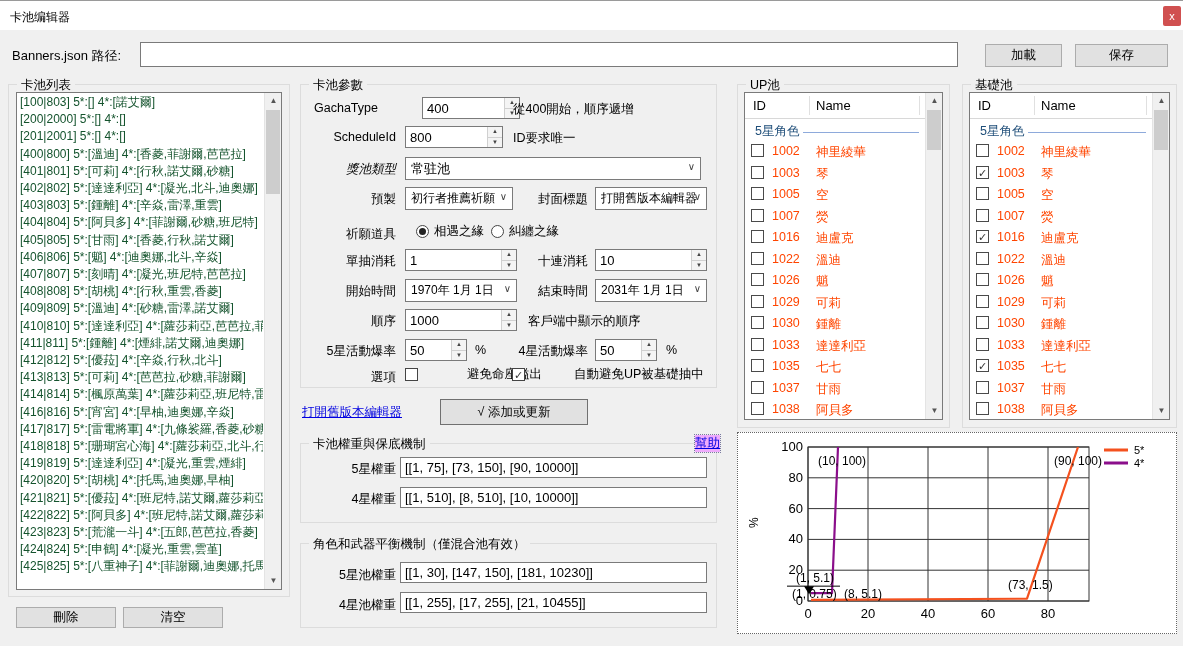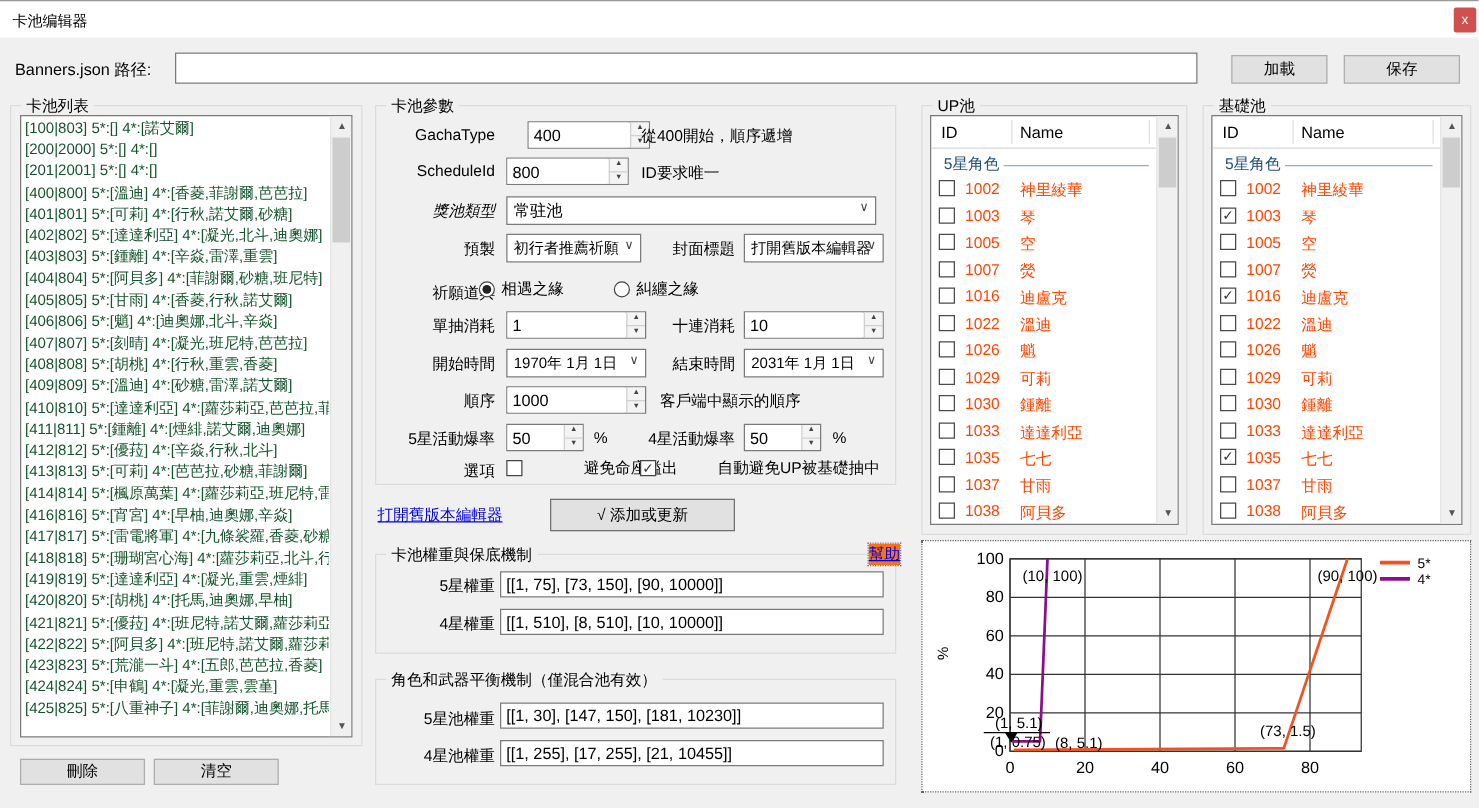--- a/index.html
+++ b/index.html
@@ -9,21 +9,21 @@
   .wtitle { position:absolute; left:10px; top:8px; font-size:12px; font-weight:normal; color:#000; }
   .closebtn { position:absolute; left:1163px; top:6px; width:18px; height:20px; background:#d05050; border-radius:2px; color:#fff; font-size:11px; display:flex; align-items:center; justify-content:center; cursor:pointer; }
   .lab { position:absolute; font-size:12.5px; color:#000; white-space:nowrap; }
   .lab.r { text-align:right; }
   .note { position:absolute; font-size:12.5px; color:#000; white-space:nowrap; }
   .tbox { position:absolute; background:#fff; border:1px solid #7a7a7a; font-size:13px; font-family:inherit; padding:1px 4px; color:#000; }
   .btn { position:absolute; background:#e1e1e1; border:1px solid #acacac; font-size:12.5px; color:#000; display:flex; align-items:center; justify-content:center; cursor:pointer; }
   .group { position:absolute; border:1px solid #dcdcdc; }
   .glabel { position:absolute; top:-8px; left:8px; background:#f0f0f0; padding:0 4px; font-size:12.5px; color:#000; white-space:nowrap; }
   .link { position:absolute; font-size:12.5px; color:#0000e0; text-decoration:underline; cursor:pointer; white-space:nowrap; }
-  .link.focus { background:#f97316; outline:1px dotted #7a7aa0; }
+  .link.focus { background:#f0abfc; outline:1px dotted #7a7aa0; }
   
   .spin { position:absolute; background:#fff; border:1px solid #7a7a7a; }
   .spin input { position:absolute; left:0; top:0; right:16px; bottom:0; width:calc(100% - 16px); border:0; outline:0; font-size:13px; font-family:inherit; padding:1px 4px; }
   .spin .arr { position:absolute; right:0; top:0; width:15px; height:50%; background:#f4f4f4; border-left:1px solid #d0d0d0; color:#444; font-size:6px; line-height:9px; text-align:center; cursor:pointer; }
   .spin .arr.dn { top:50%; border-top:1px solid #d0d0d0; }
   
   .combo { position:absolute; background:#fff; border:1px solid #7a7a7a; font-size:13px; color:#000; padding:2px 20px 0 5px; white-space:nowrap; overflow:hidden; cursor:pointer; }
   .combo .chev { position:absolute; right:5px; top:3px; font-size:10px; color:#444; }
   
   .radio { position:absolute; display:flex; align-items:center; cursor:pointer; }
@@ -112,21 +112,21 @@
     <div class="sa dn">▼</div>
   </div>
 </div>
 <div class="btn" style="left:16px; top:607px; width:100px; height:21px;">刪除</div>
 <div class="btn" style="left:123px; top:607px; width:100px; height:21px;">清空</div>
 
 <div class="group" style="left:300px; top:84px; width:417px; height:304px;">
   <span class="glabel">卡池參數</span>
 </div>
 
-<span class="lab r" style="left:296px; top:101px; width:100px;">GachaType</span>
+<span class="lab r" style="left:296px; top:101px; width:100px;text-align:center;">GachaType</span>
 <div class="spin" style="left:405px; top:97px; width:98px; height:22px;margin-left:17px;">
   <input value="400" style="">
   <div class="arr up">▲</div>
     <div class="arr dn">▼</div>
 </div>
 <span class="note" style="left:513px; top:101px;">從400開始，順序遞增</span>
 
 <span class="lab r" style="left:296px; top:130px; width:100px;">ScheduleId</span>
 <div class="spin" style="left:405px; top:126px; width:98px; height:22px;">
   <input value="800" style="">
@@ -146,21 +146,21 @@
   <span style="font-size:12px;">初行者推薦祈願</span>
   <span class="chev">∨</span>
 </div>
 <span class="lab r" style="left:482px; top:191px; width:106px;">封面標題</span>
 <div class="combo" style="left:595px; top:187px; width:112px; height:23px; padding-right:16px;">
   <span style="font-size:12px;">打開舊版本編輯器</span>
   <span class="chev">∨</span>
 </div>
 
 <span class="lab r" style="left:296px; top:226px; width:100px;">祈願道具</span>
-<div class="radio sel" style="left:383px; top:223px;">
+<div class="radio sel" style="left:416px; top:223px;">
   <span class="ring"></span>
   <span class="rlab">相遇之緣</span>
 </div>
 <div class="radio" style="left:491px; top:223px;">
   <span class="ring"></span>
   <span class="rlab">糾纏之緣</span>
 </div>
 
 <span class="lab r" style="left:296px; top:253px; width:100px;">單抽消耗</span>
 <div class="spin" style="left:405px; top:249px; width:112px; height:22px;">

